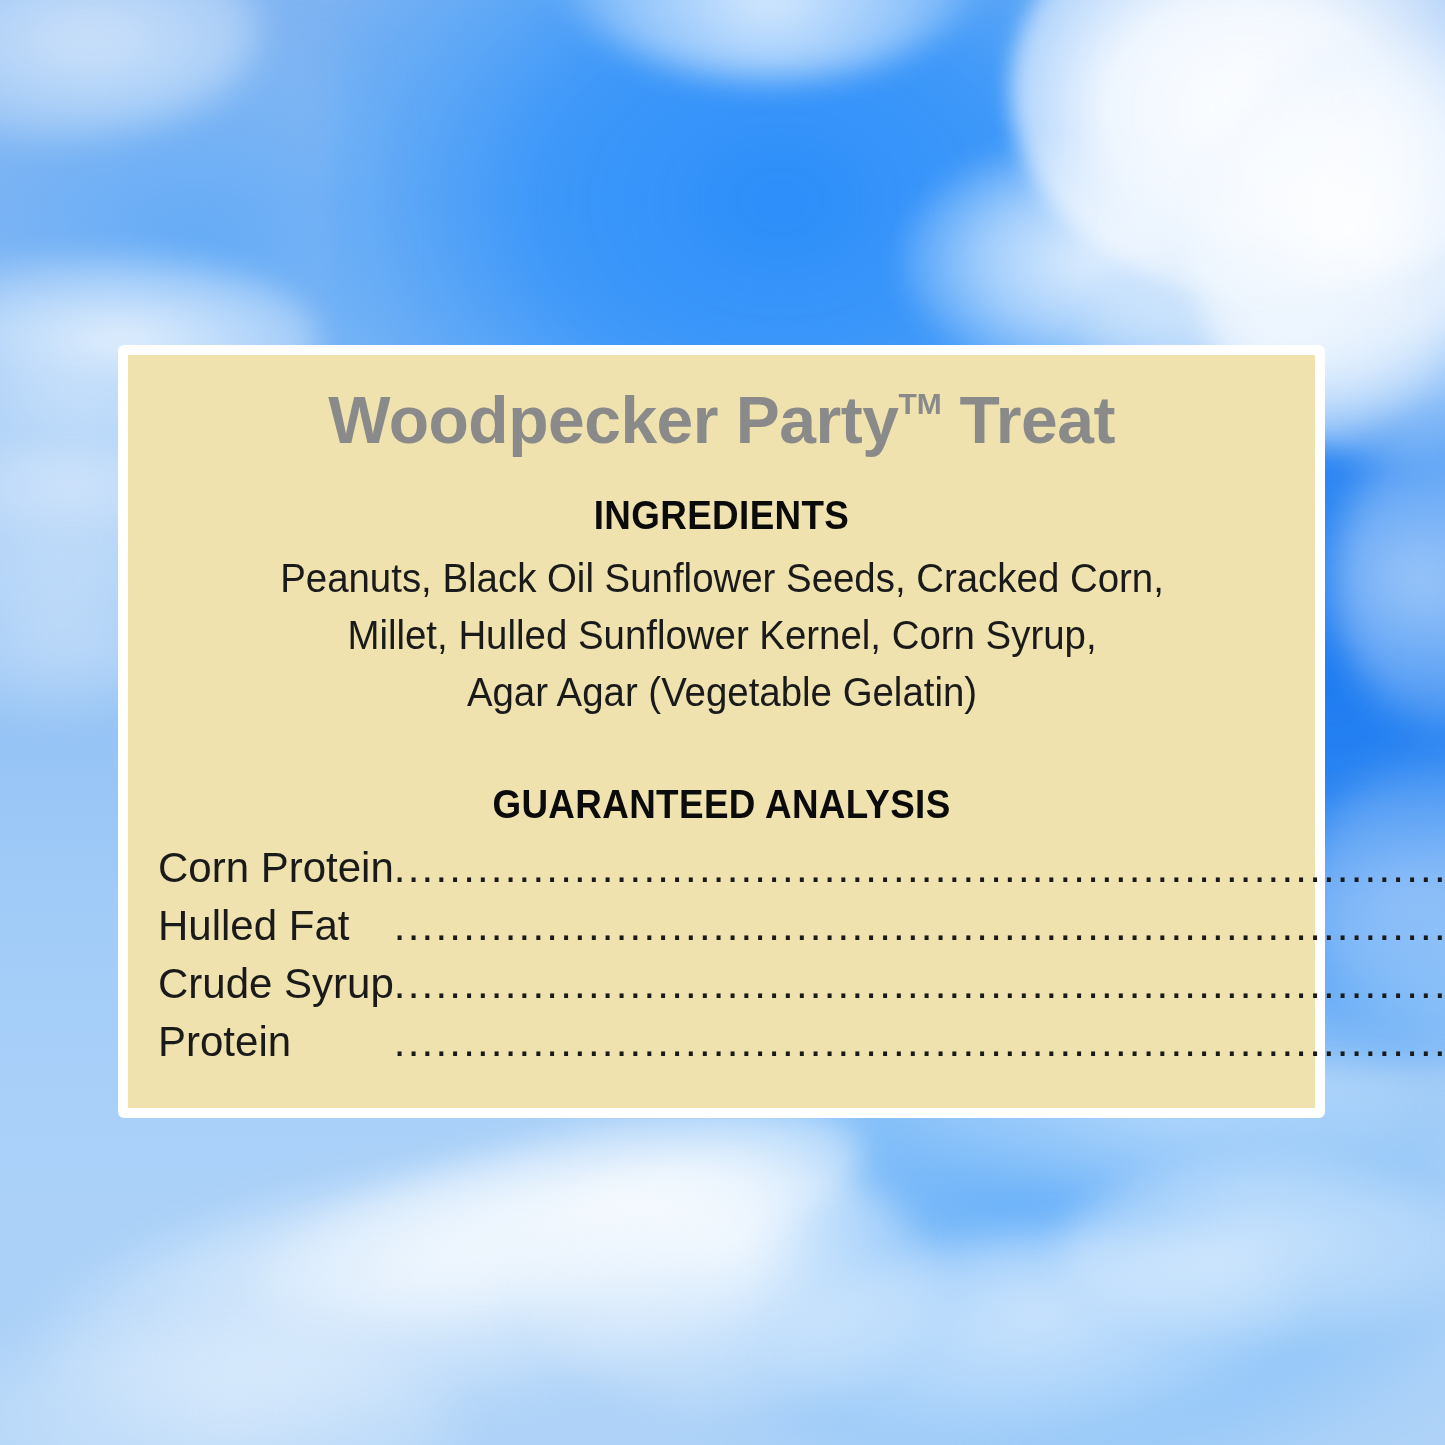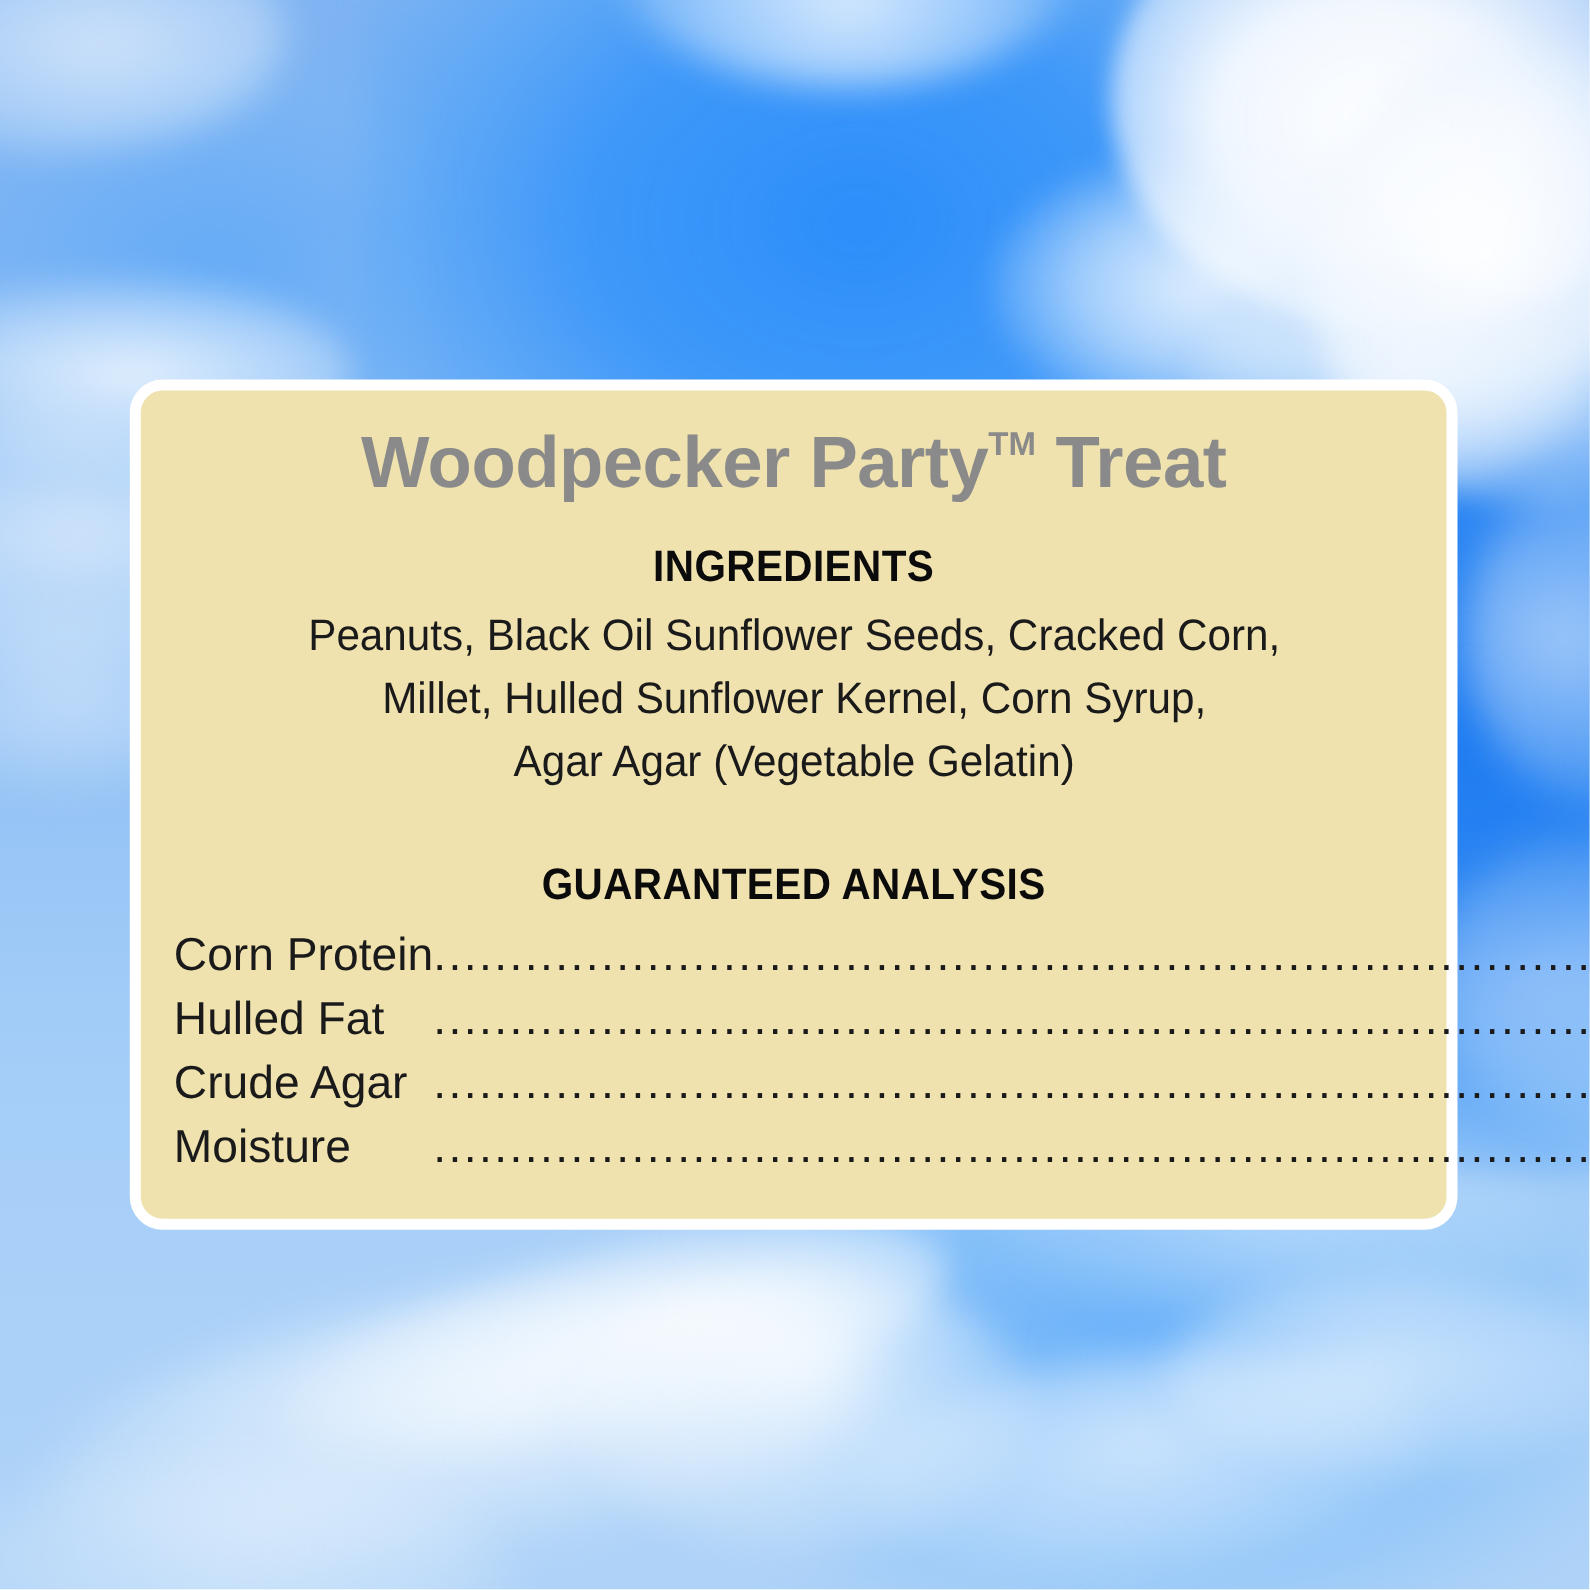--- a/index.html
+++ b/index.html
@@ -248,21 +248,21 @@
   
   .label-card {
     position: absolute;
     left: 118px;
     top: 345px;
     width: 1207px;
     height: 773px;
     box-sizing: border-box;
     background: #EFE2AF;
     border: 10px solid #FFFFFF;
-    border-radius: 30px;
+    border-radius: 6px;
     padding: 0;
   }
 
   .card-inner {
     position: relative;
     width: 100%;
     height: 100%;
     box-sizing: border-box;
     padding: 14px 30px 0 30px;
   }
@@ -403,26 +403,26 @@
             <td class="an-nutrient">Corn Protein</td>
             <td class="an-leader"></td>
 
           </tr>
           <tr>
             <td class="an-nutrient">Hulled Fat</td>
             <td class="an-leader"></td>
 
           </tr>
           <tr>
-            <td class="an-nutrient">Crude Agar</td>
+            <td class="an-nutrient">Crude Syrup</td>
             <td class="an-leader"></td>
 
           </tr>
           <tr>
-            <td class="an-nutrient">Moisture</td>
+            <td class="an-nutrient">Protein</td>
             <td class="an-leader"></td>
 
           </tr>
         </tbody>
       </table>
 
     </div>
   </div>
 
 </div>

